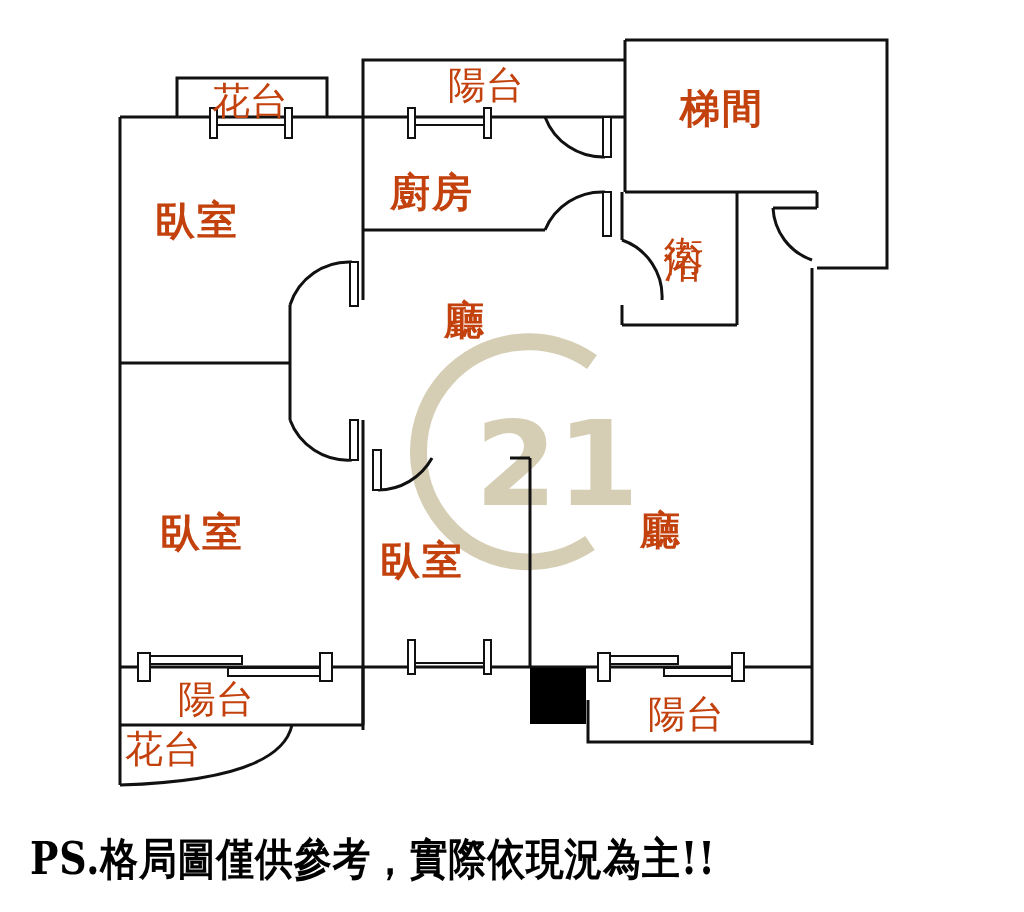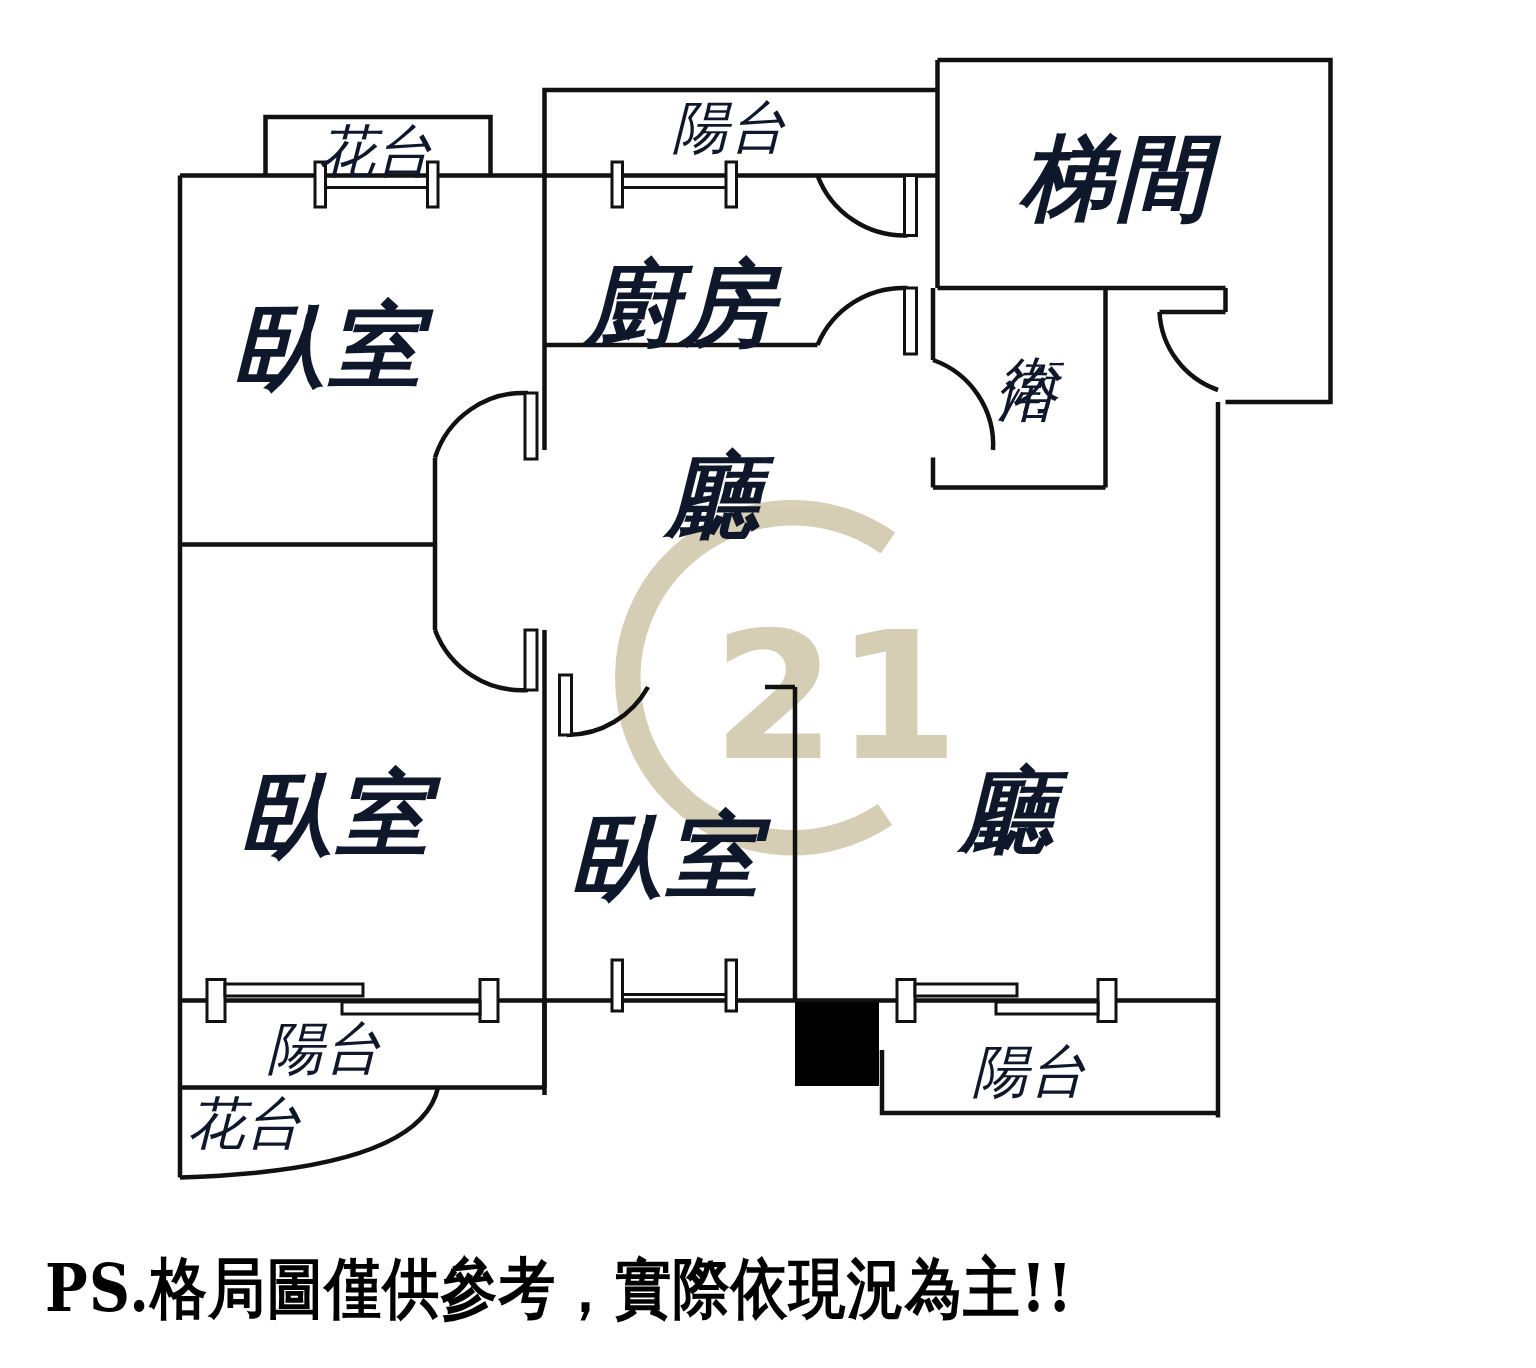--- a/index.html
+++ b/index.html
@@ -1,19 +1,19 @@
 <!DOCTYPE html>
 <html><head>
 <meta charset="utf-8">
 <style>
   html, body { margin: 0; padding: 0; background: #ffffff; }
   body { width: 1024px; height: 912px; position: relative; overflow: hidden; font-family: "DejaVu Sans", sans-serif; }
   #plan { position: absolute; left: 0; top: 0; width: 1024px; height: 912px; }
-  .room-label { position: absolute; color: #0f172a; font-family: "DejaVu Sans", sans-serif; font-weight: bold; white-space: nowrap; line-height: 1; font-style: italic; }
-  .lbl-big { font-size: 62px; letter-spacing: 2px; }
+  .room-label { position: absolute; color: #c2410c; font-family: "DejaVu Sans", sans-serif; font-weight: bold; white-space: nowrap; line-height: 1; }
+  .lbl-big { font-size: 40px; letter-spacing: 2px; }
   .lbl-mid { font-size: 40px; letter-spacing: 2px; font-weight: normal; }
   .lbl-sm { font-size: 38px; font-weight: normal; }
   .vertical { writing-mode: vertical-rl; letter-spacing: 6px; }
   #disclaimer { position: absolute; left: 30px; top: 830px; width: 970px; font-family: "DejaVu Serif", serif; font-weight: bold; font-size: 44px; color: #000; letter-spacing: 1px; white-space: nowrap; transform: scaleX(0.86); transform-origin: left top; }
 </style>
 </head>
 <body>
 
 <svg id="plan" width="1024" height="912" viewBox="0 0 1024 912" xmlns="http://www.w3.org/2000/svg">
 

